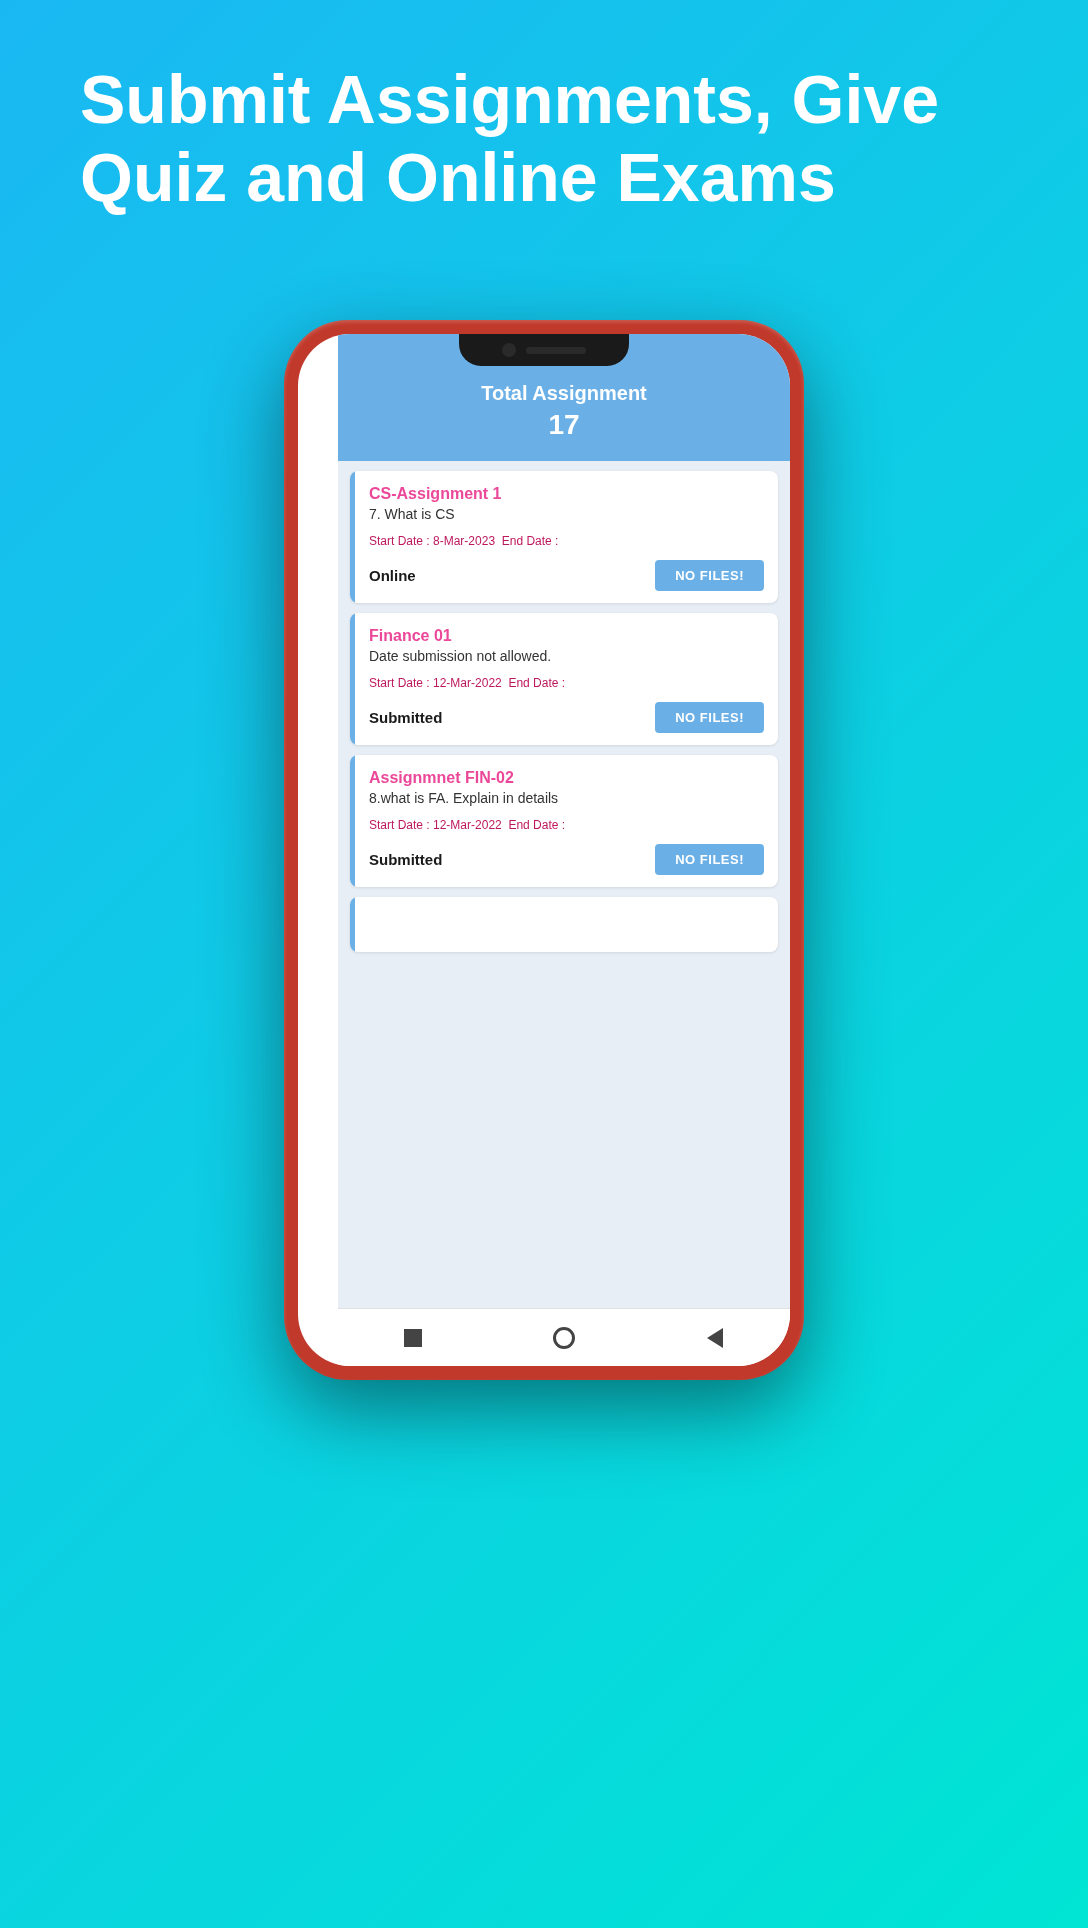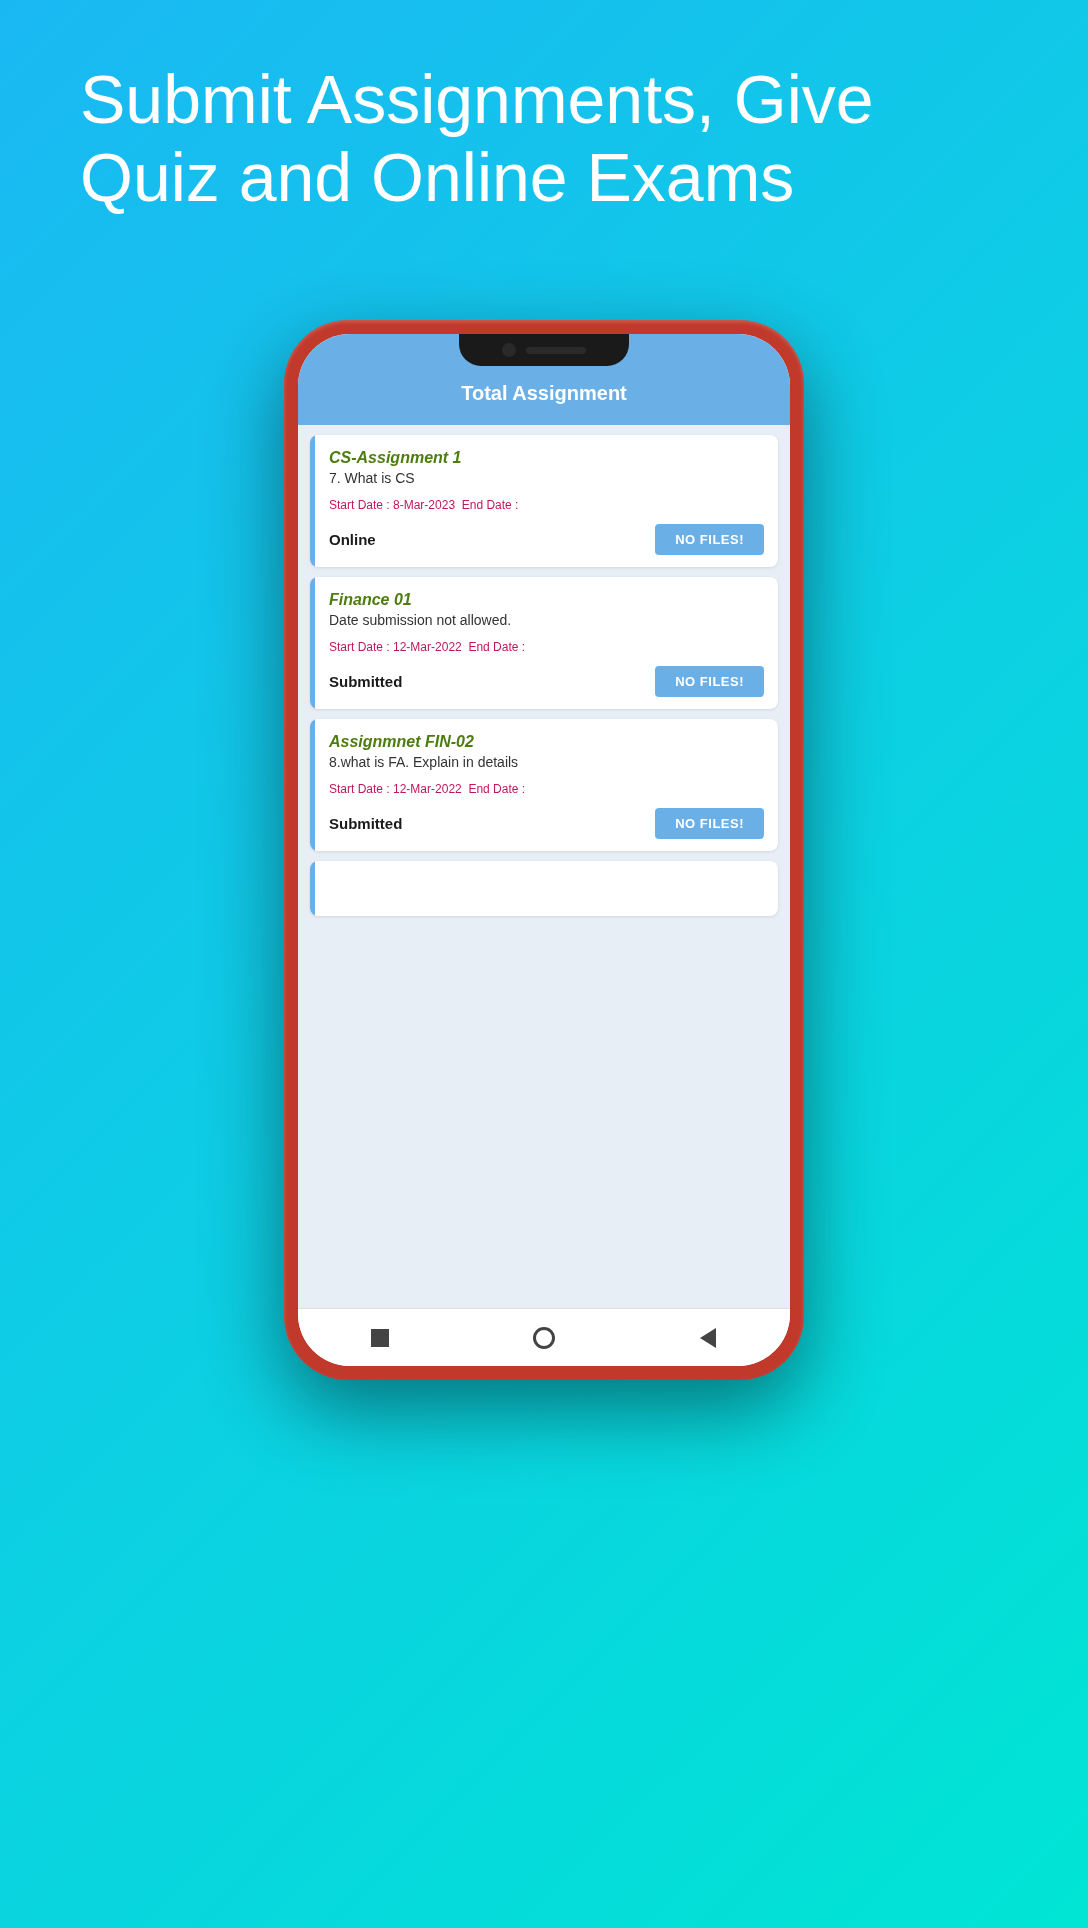--- a/index.html
+++ b/index.html
@@ -12,21 +12,21 @@
       overflow: hidden;
       position: relative;
     }
 
     .page-header {
       padding: 60px 80px 40px 80px;
     }
 
     .page-title {
       font-size: 68px;
-      font-weight: 400;
+      font-weight: 700;
       color: #fff;
       line-height: 1.15;
     }
 
     
     .phone-container {
       position: absolute;
       left: 50%;
       transform: translateX(-50%);
       top: 320px;
@@ -85,20 +85,21 @@
       background: #2a2a2a;
       border-radius: 4px;
     }
 
     
     .phone-screen {
       flex: 1;
       display: flex;
       flex-direction: column;
       overflow: hidden;
+      padding-left: 40px;
     }
 
     
     .app-header {
       background: #6aafe6;
       padding: 48px 20px 20px 20px;
       text-align: center;
       flex-shrink: 0;
     }
 
@@ -146,23 +147,22 @@
     }
 
     .card-content {
       flex: 1;
       padding: 14px 14px 12px 14px;
     }
 
     .card-title {
       font-size: 16px;
       font-weight: 700;
-      color: #4d7c0f;
+      color: #ec4899;
       margin-bottom: 3px;
-      font-style: italic;
     }
 
     .card-subtitle {
       font-size: 14px;
       color: #333;
       margin-bottom: 12px;
     }
 
     .card-dates {
       font-size: 12px;
@@ -259,20 +259,21 @@
 
       <div class="notch">
         <div class="notch-camera"></div>
         <div class="notch-speaker"></div>
       </div>
 
       <div class="phone-screen">
 
         <div class="app-header">
           <div class="app-header-title">Total Assignment</div>
+          <div class="app-header-count">17</div>
         </div>
 
         <div class="assignments-list">
 
           <div class="assignment-card">
             <div class="card-left-bar"></div>
             <div class="card-content">
               <div class="card-title">CS-Assignment 1</div>
               <div class="card-subtitle">7. What is CS</div>
               <div class="card-dates">

